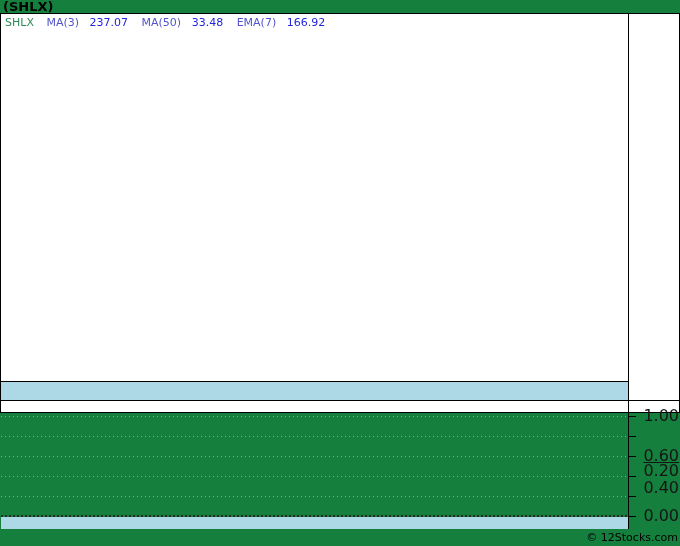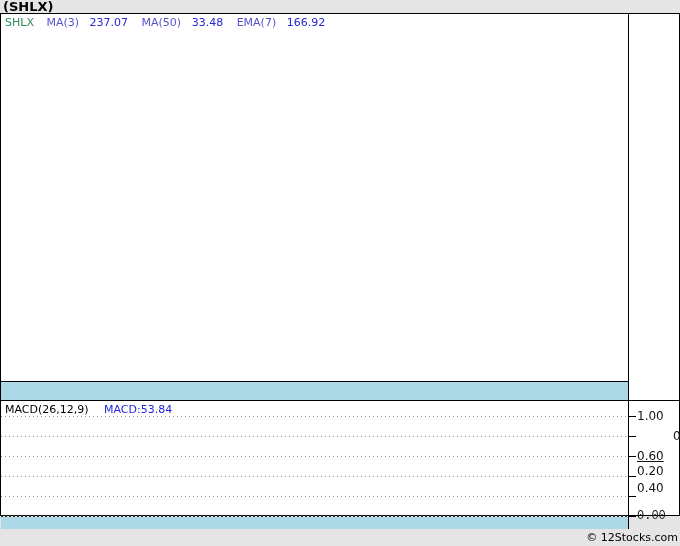--- a/index.html
+++ b/index.html
@@ -1,30 +1,31 @@
 <!DOCTYPE html>
 <html><head>
 <meta charset="utf-8">
 <style>
   html,body{margin:0;padding:0;}
   .page{
     position:relative;
     width:680px;height:546px;
-    background:#e5e5e5;
+    background:#15803d;
     font-family:"DejaVu Sans", sans-serif;
     overflow:hidden;
+    text-align:right;
   }
   .page-title{
     position:absolute;left:3px;top:-1px;
     font-size:13px;font-weight:bold;color:#000;
     letter-spacing:0px;
   }
   .chart-box{
     position:absolute;left:0;top:13px;
-    width:680px;height:503px;
+    width:680px;height:400px;
     box-sizing:border-box;
     border:1px solid #000;
     background:#fff;
   }
   
   .legend-main{
     position:absolute;left:4px;top:2px;
     font-size:11px;white-space:nowrap;
   }
   .legend-main .ticker{color:#2e8b57;margin-right:9px;}
@@ -61,23 +62,23 @@
   .band-blue-2{
     position:absolute;left:0;top:503px;width:627px;height:12px;background:#add8e6;
   }
   
   .tick-dash{
     position:absolute;left:627px;width:8px;height:1px;background:#000;
   }
   .t1{top:402px;} .t2{top:422px;} .t3{top:442px;} .t4{top:462px;} .t5{top:482px;} .t6{top:502px;}
   .tick-label{
     position:absolute;left:636px;width:42px;height:14px;
-    font-size:12px;color:#151515;line-height:14px;
+    font-size:16px;color:#151515;line-height:14px;
   }
-  .l1{top:395px;} .l2{top:415px;margin-left:36px;} .l3{top:435px;text-decoration:underline;} .l4{top:455px;margin-top:12px;} .l5{top:450px;} .l6{top:495px;font-family:Liberation Mono, monospace;}
+  .l1{top:395px;} .l2{top:415px;margin-left:36px;} .l3{top:435px;text-decoration:underline;} .l4{top:455px;margin-top:12px;} .l5{top:450px;} .l6{top:495px;}
   
   .copyright{
     position:absolute;top:531px;right:2px;
     font-size:11px;color:#000;text-decoration:none;
   }
 </style>
 </head>
 <body>
 
 <div class="page">
@@ -94,24 +95,20 @@
       <span class="ind-value">33.48</span>
       <span class="ind-label">EMA(7)</span>
       <span class="ind-value">166.92</span>
     </div>
 
     <div class="strip1-line"></div>
     <div class="band-blue-1"></div>
     <div class="panel-sep"></div>
     <div class="divider-v"></div>
 
-    <div class="legend-macd">
-      <span class="macd-label">MACD(26,12,9)</span>
-      <span class="macd-value">MACD:53.84</span>
-    </div>
 
     <div class="gridline g1"></div>
     <div class="gridline g2"></div>
     <div class="gridline g3"></div>
     <div class="gridline g4"></div>
     <div class="gridline g5"></div>
     <div class="zero-line"></div>
     <div class="band-blue-2"></div>
 
     <div class="tick-dash t1"></div>

